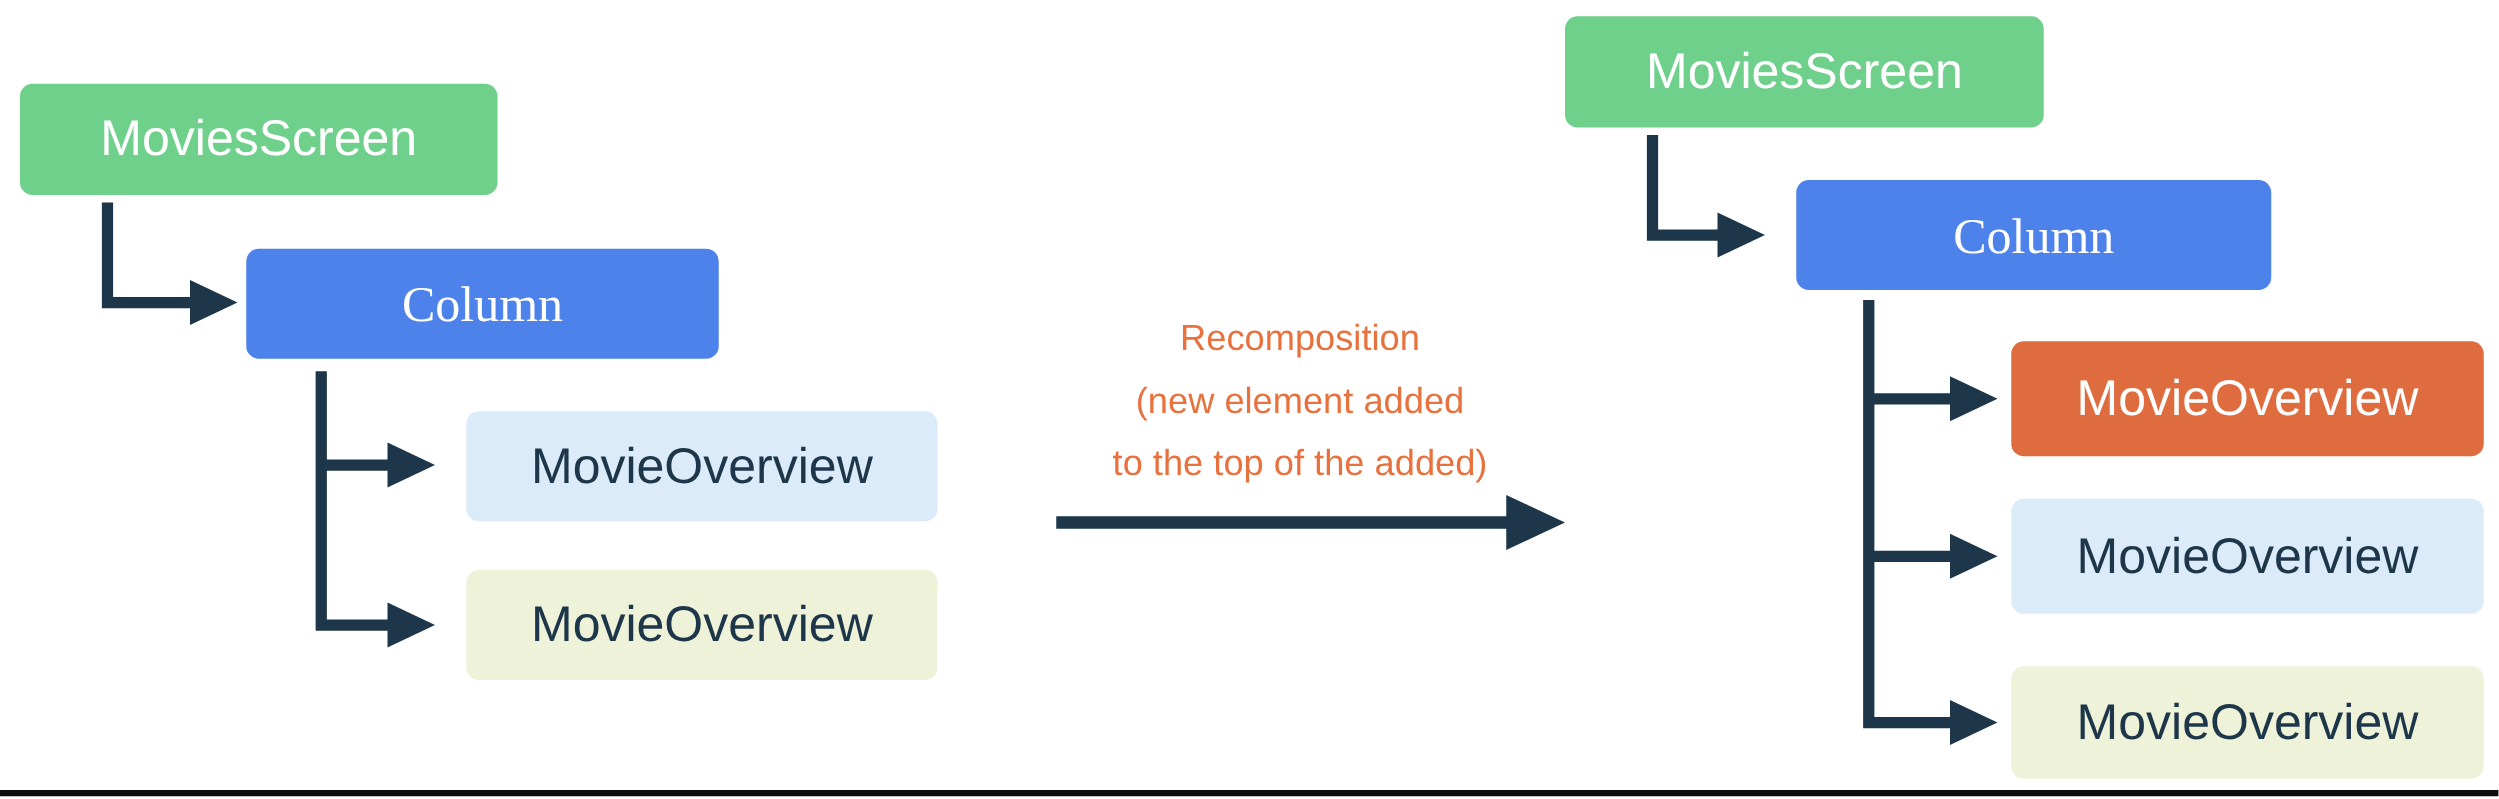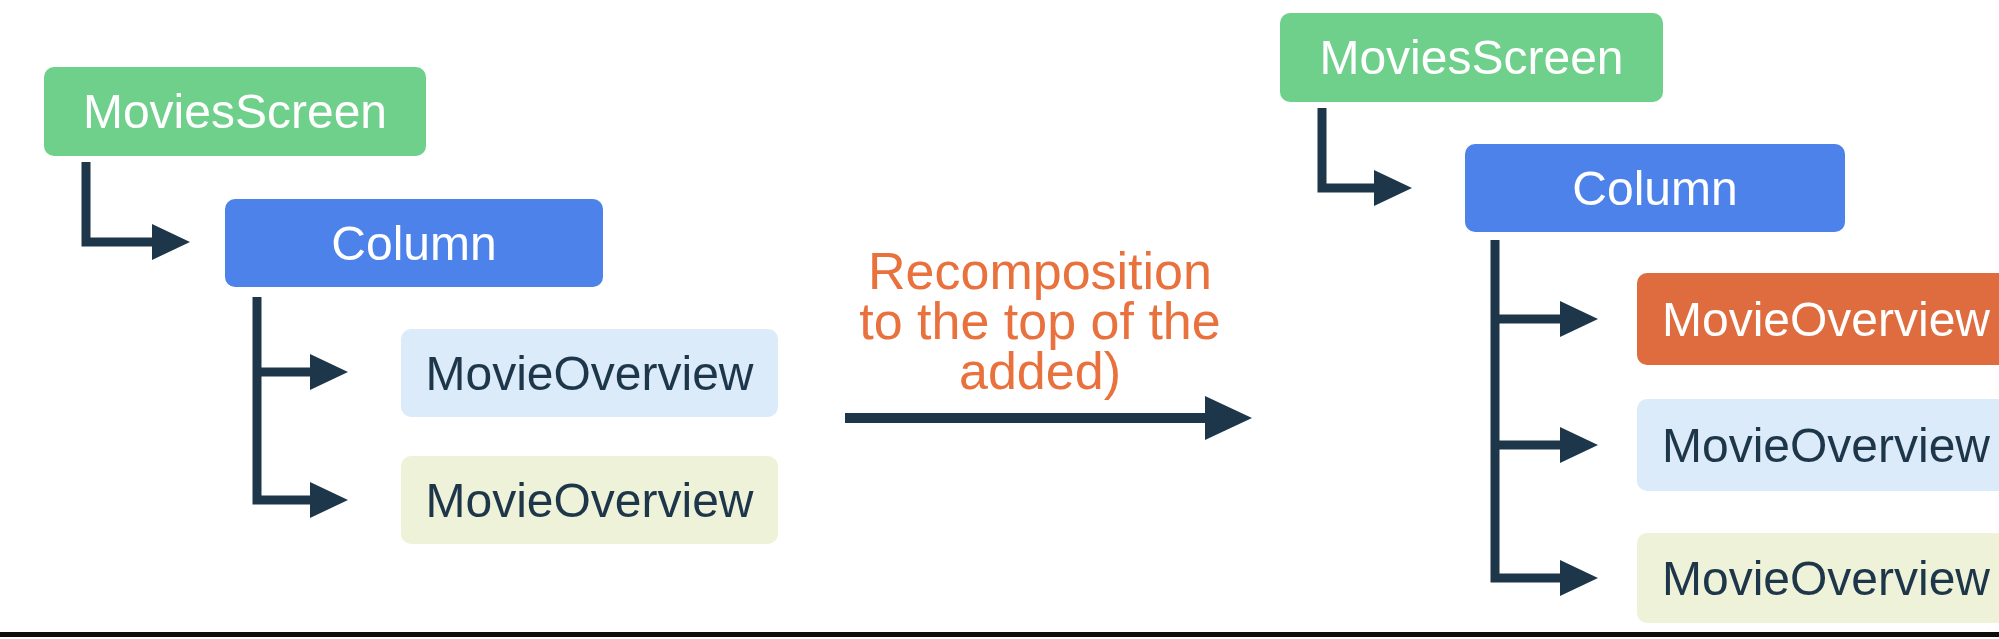--- a/index.html
+++ b/index.html
@@ -15,34 +15,33 @@
     fill:none;
     stroke:var(--navy,#1D3649);
     stroke-width:9;
   }
   .connectors .thick{stroke-width:10;}
   .connectors polygon{fill:var(--navy,#1D3649);stroke:none;}
   .node{
     position:absolute;
     display:flex;align-items:center;justify-content:center;
     border-radius:10px;
-    font-size:48px;
+    font-size:40px;
     white-space:nowrap;
-    margin-left:28px;
   }
   .node.green{background:var(--green,#6FD08C);color:var(--white-text,#FFFFFF);}
-  .node.blue{background:var(--blue,#4D82EB);color:var(--white-text,#FFFFFF);}
+  .node.blue{background:var(--blue,#4D82EB);color:var(--white-text,#FFFFFF);font-family:Liberation Serif, serif;}
   .node.orange{background:var(--orange,#DE6C3F);color:var(--white-text,#FFFFFF);}
   .node.lightblue{background:var(--light-blue,#DBEBFA);color:var(--navy,#1D3649);}
   .node.yellow{background:var(--pale-yellow,#EEF2D9);color:var(--navy,#1D3649);}
   .annotation{
     position:absolute;
     left:810px;top:246px;width:460px;
     text-align:center;
-    font-size:52px;line-height:50px;
+    font-size:29px;line-height:50px;
     color:var(--orange-text,#E8713D);
   }
   .bottom-rule{
     position:absolute;
     left:0;top:632px;width:1999px;height:5px;
     background:var(--rule,#0D0D0D);
   }
 </style>
 </head>
 <body>
@@ -91,20 +90,21 @@
   </div>
   <div class="node lightblue" style="left:373px;top:329px;width:377px;height:88px">
     <span>MovieOverview</span>
   </div>
   <div class="node yellow" style="left:373px;top:456px;width:377px;height:88px">
     <span>MovieOverview</span>
   </div>
 
   <div class="annotation">
     <div>Recomposition</div>
+    <div>(new element added</div>
     <div>to the top of the added)</div>
   </div>
 
   <div class="node green" style="left:1252px;top:13px;width:383px;height:89px">
     <span>MoviesScreen</span>
   </div>
   <div class="node blue" style="left:1437px;top:144px;width:380px;height:88px">
     <span>Column</span>
   </div>
   <div class="node orange" style="left:1609px;top:273px;width:378px;height:92px">

